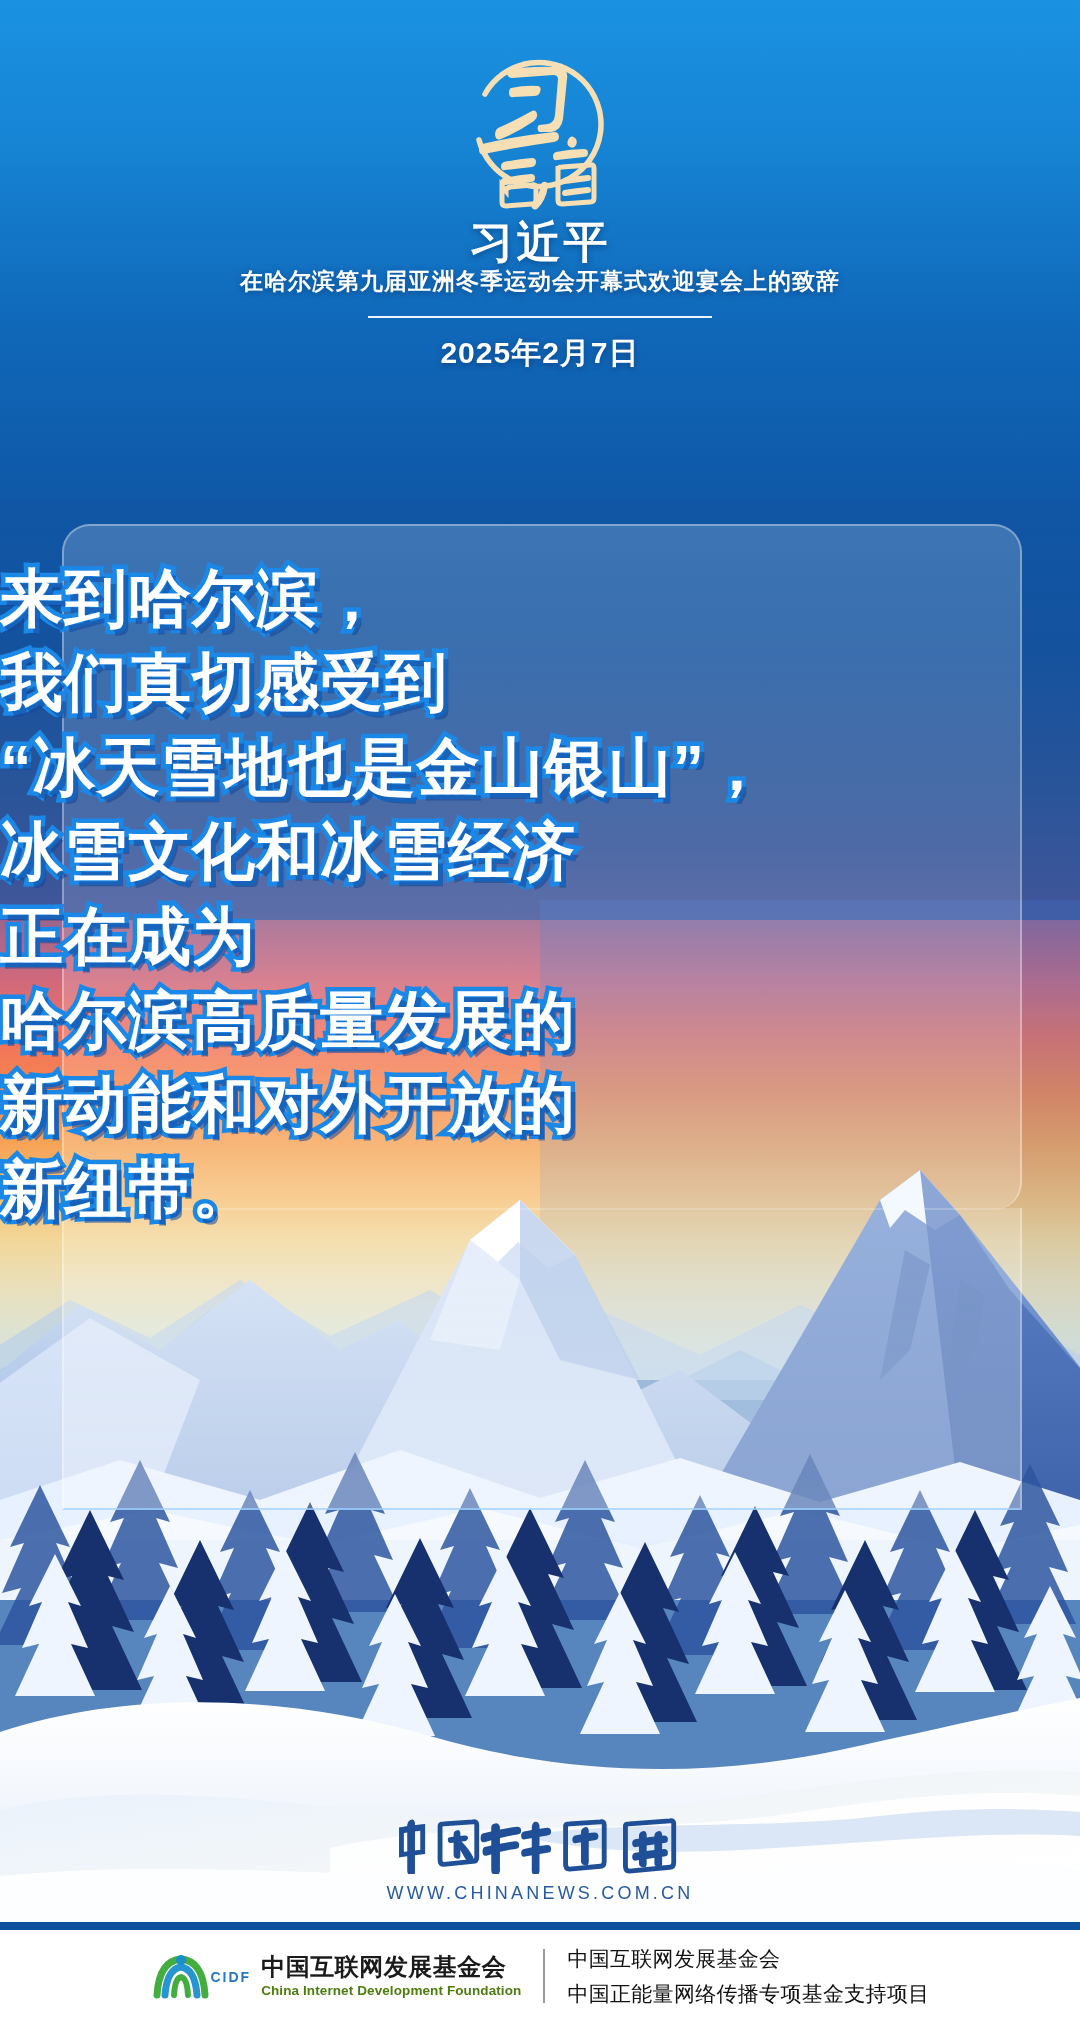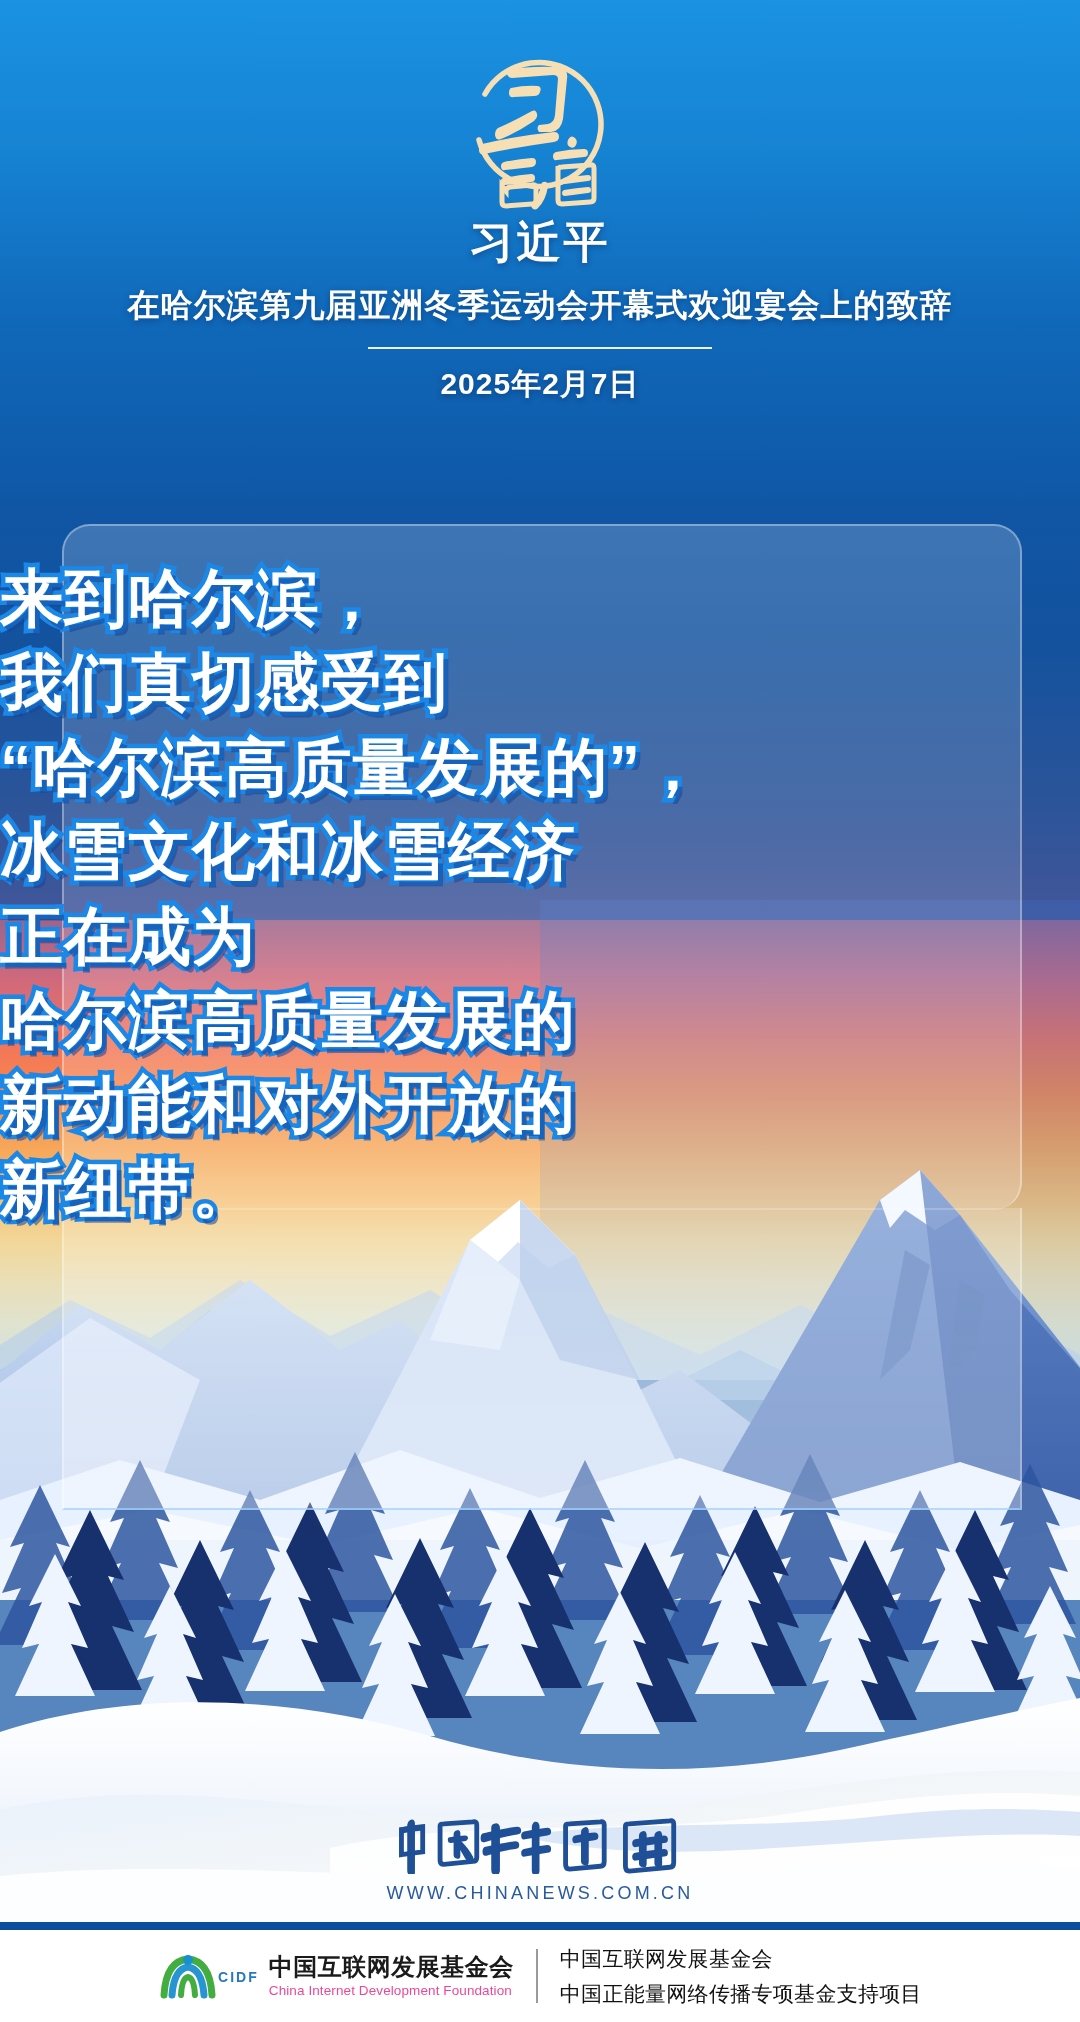--- a/index.html
+++ b/index.html
@@ -71,22 +71,22 @@
   .header{
     position:absolute;left:0;top:218px;width:1080px;text-align:center;
     z-index:40;
   }
   .speaker{
     font-size:44px;font-weight:bold;color:#ffffff;letter-spacing:3px;
     line-height:1.1;
     text-shadow:0 2px 6px rgba(0,30,80,.45);
   }
   .occasion{
-    margin-top:18px;
-    font-size:32px;font-weight:bold;color:#ffffff;letter-spacing:1px;
+    margin-top:0;
+    font-size:23px;font-weight:bold;color:#ffffff;letter-spacing:1px;
     text-shadow:0 2px 6px rgba(0,30,80,.45);
     white-space:nowrap;
   }
   .rule{
     width:344px;height:2px;background:rgba(255,255,255,.92);
     margin:19px auto 0 auto;
   }
   .datetext{
     margin-top:15px;
     font-size:30px;font-weight:bold;color:#ffffff;letter-spacing:1px;
@@ -140,21 +140,21 @@
   
   .footer{
     position:absolute;left:0;bottom:0;width:1080px;height:92px;
     background:#ffffff;display:flex;align-items:center;justify-content:center;
     gap:0px;z-index:70;
   }
   .cidf-block{display:flex;align-items:center;gap:10px;}
   .cidf-mark{width:60px;height:58px;flex:0 0 auto;}
   .cidf-text{display:flex;flex-direction:column;line-height:1.05;}
   .cidf-cn{font-size:24px;font-weight:bold;color:#1a1a1a;letter-spacing:.5px;}
-  .cidf-en{font-size:13.5px;font-weight:normal;color:#ec4899;letter-spacing:.1px;margin-top:4px;}
+  .cidf-en{font-size:13.5px;font-weight:bold;color:#4d7c0f;letter-spacing:.1px;margin-top:4px;}
   .cidf-abbr{
     font-size:14px;font-weight:bold;color:#2878bd;letter-spacing:2px;
     text-align:center;margin-top:2px;
   }
   .divider{
     width:2px;height:54px;background:#9a9a9a;margin:0 22px;
   }
   .foot-lines{display:flex;flex-direction:column;justify-content:center;gap:7px;}
   .foot-line{font-size:21px;color:#111111;letter-spacing:.3px;}
 </style>
@@ -317,21 +317,21 @@
     <div class="rule"></div>
     <div class="datetext">2025年2月7日</div>
   </div>
 
   <div class="card"></div>
   <div class="card2"></div>
 
   <div class="quote">
     <div class="qline">来到哈尔滨，</div>
     <div class="qline">我们真切感受到</div>
-    <div class="qline">“哈尔滨高质量发展的”，</div>
+    <div class="qline">“冰天雪地也是金山银山”，</div>
     <div class="qline">冰雪文化和冰雪经济</div>
     <div class="qline">正在成为</div>
     <div class="qline">哈尔滨高质量发展的</div>
     <div class="qline">新动能和对外开放的</div>
     <div class="qline">新纽带。</div>
   </div>
 
   <div class="cnlogo">
     <svg class="cnlogo-mark" viewBox="0 0 320 58">
       <g fill="#1f4f96">

